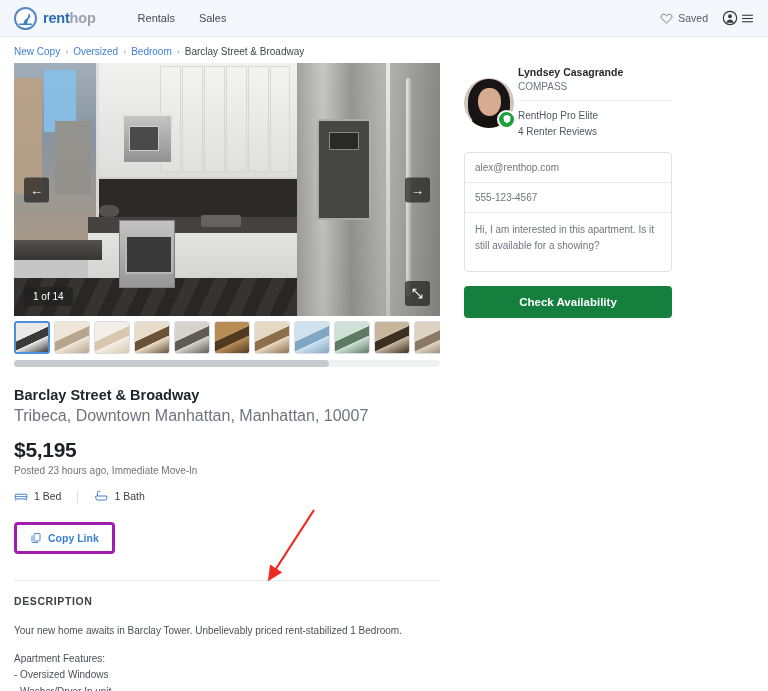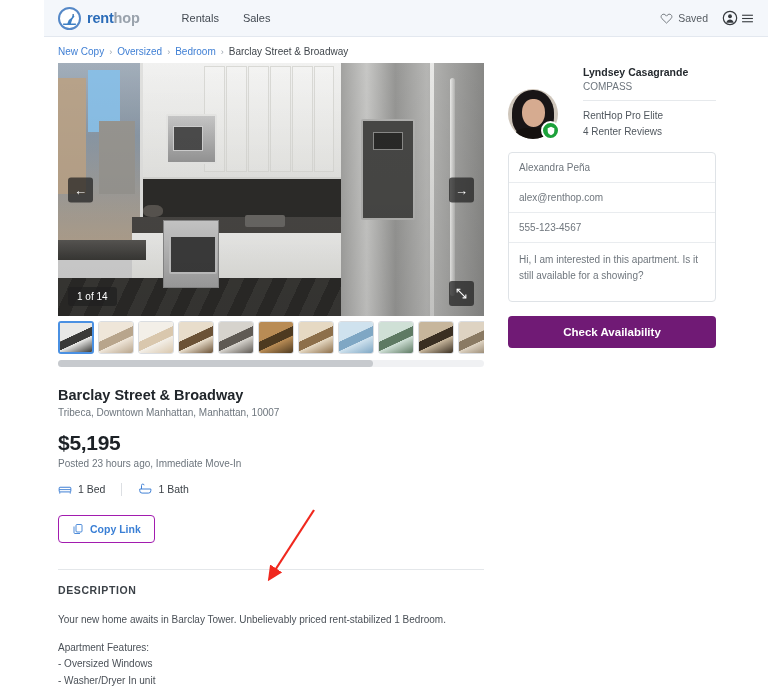--- a/index.html
+++ b/index.html
@@ -2,21 +2,21 @@
 <html><head>
 <meta charset="utf-8">
 <style>
   * { box-sizing: border-box; margin: 0; padding: 0; }
   html, body {
     width: 768px; height: 691px;
     font-family: "Liberation Sans", sans-serif;
     background: #ffffff;
     overflow: hidden;
   }
-  .page { position: relative; width: 768px; height: 662px; background: #fff; padding-left: 44px; }
+  .page { position: relative; width: 768px; height: 662px; background: #fff; }
 
   
   .header {
     height: 37px; width: 100%;
     background: #f4f7fb;
     border-bottom: 1px solid #e3e8ef;
     display: flex; align-items: center;
     padding: 0 14px;
   }
   .logo-wrap { display: flex; align-items: center; gap: 6px; }
@@ -184,43 +184,43 @@
     background: #f0f1f3; border-radius: 4px; position: relative;
   }
   .scrollbar .knob {
     position: absolute; left: 0; top: 0; height: 7px; width: 74%;
     background: #c7cace; border-radius: 4px;
   }
 
   
   .info { padding-top: 20px; }
   .title { font-size: 14.5px; font-weight: 700; color: #21262b; }
-  .addr { font-size: 10px; color: #6d757d; margin-top: 4px; }
+  .addr { font-size: 16px; color: #6d757d; margin-top: 4px; }
   .price { font-size: 21px; font-weight: 700; color: #1c2126; margin-top: 13px; letter-spacing: -0.3px; }
   .posted { font-size: 10px; color: #6d757d; margin-top: 3px; }
   .specs { display: flex; align-items: center; gap: 16px; margin-top: 13px; font-size: 10.5px; color: #3b4147; }
   .spec { display: flex; align-items: center; gap: 6px; }
   .spec-div { width: 1px; height: 13px; background: #dcdfe3; }
 
   .actions { display: flex; gap: 12px; margin-top: 19px; }
   .btn {
     display: inline-flex; align-items: center; gap: 6px;
     font-size: 10.5px; font-weight: 700; border-radius: 4px;
     padding: 7px 13px; background: #fff; cursor: pointer;
   }
-  .btn-copy { color: #3a7fd5; border: 1px solid #a21caf; }
+  .btn-copy { color: #3a7fd5; border: 3px solid #a21caf; }
   .btn-save { color: #e8265c; border: 1px solid #f6a5bd; }
 
   .divider { height: 1px; background: #e4e7ea; margin-top: 26px; }
   .sect-title { font-size: 10.5px; font-weight: 700; letter-spacing: 0.6px; color: #3b4147; margin-top: 14px; }
   .desc { margin-top: 16px; font-size: 10px; color: #4a5057; line-height: 1.65; }
   .desc .blank { height: 11px; }
 
   
-  .agent { display: flex; gap: 25px; align-items: flex-end; }
+  .agent { display: flex; gap: 4px; align-items: center; }
   .avatar-wrap { position: relative; width: 50px; height: 50px; flex: none; }
   .avatar {
     width: 50px; height: 50px; border-radius: 50%;
     overflow: hidden; position: relative;
     background: #cfc6bb;
   }
   .av-hair { position: absolute; left: 8%; top: 2%; width: 84%; height: 96%;
     background: #191516; border-radius: 48% 48% 42% 42%; }
   .av-face { position: absolute; left: 27%; top: 20%; width: 46%; height: 56%;
     background: #d6ab90; border-radius: 46% 46% 50% 50%; }
@@ -240,21 +240,21 @@
   .form {
     margin-top: 13px; border: 1px solid #dfe3e7; border-radius: 4px; overflow: hidden;
     background: #fff;
   }
   .field {
     font-size: 10px; color: #6f767d; padding: 9px 10px;
     border-bottom: 1px solid #e9ecef;
   }
   .field.msg { border-bottom: none; min-height: 58px; line-height: 1.55; }
   .cta {
-    margin-top: 14px; width: 100%; background: #701a75; color: #fff;
+    margin-top: 14px; width: 100%; background: #15803d; color: #fff;
     font-size: 11.5px; font-weight: 700; text-align: center;
     padding: 10px 0; border-radius: 4px; border: none; cursor: pointer;
     font-family: "Liberation Sans", sans-serif;
   }
 
   
   .anno { position: absolute; left: 0; top: 0; width: 768px; height: 691px; pointer-events: none; }
 </style>
 </head>
 <body>
@@ -472,21 +472,20 @@
         <div style="flex:1; min-width:0;">
           <div class="agent-name">Lyndsey Casagrande</div>
           <div class="agent-co">COMPASS</div>
           <div class="agent-line"></div>
           <div class="agent-meta">RentHop Pro Elite</div>
           <div class="agent-meta">4 Renter Reviews</div>
         </div>
       </div>
 
       <div class="form">
-        <div class="field">Alexandra Peña</div>
         <div class="field">alex@renthop.com</div>
         <div class="field">555-123-4567</div>
         <div class="field msg">Hi, I am interested in this apartment. Is it still available for a showing?</div>
       </div>
 
       <button class="cta">Check Availability</button>
     </div>
   </div>
 
   <svg class="anno">

